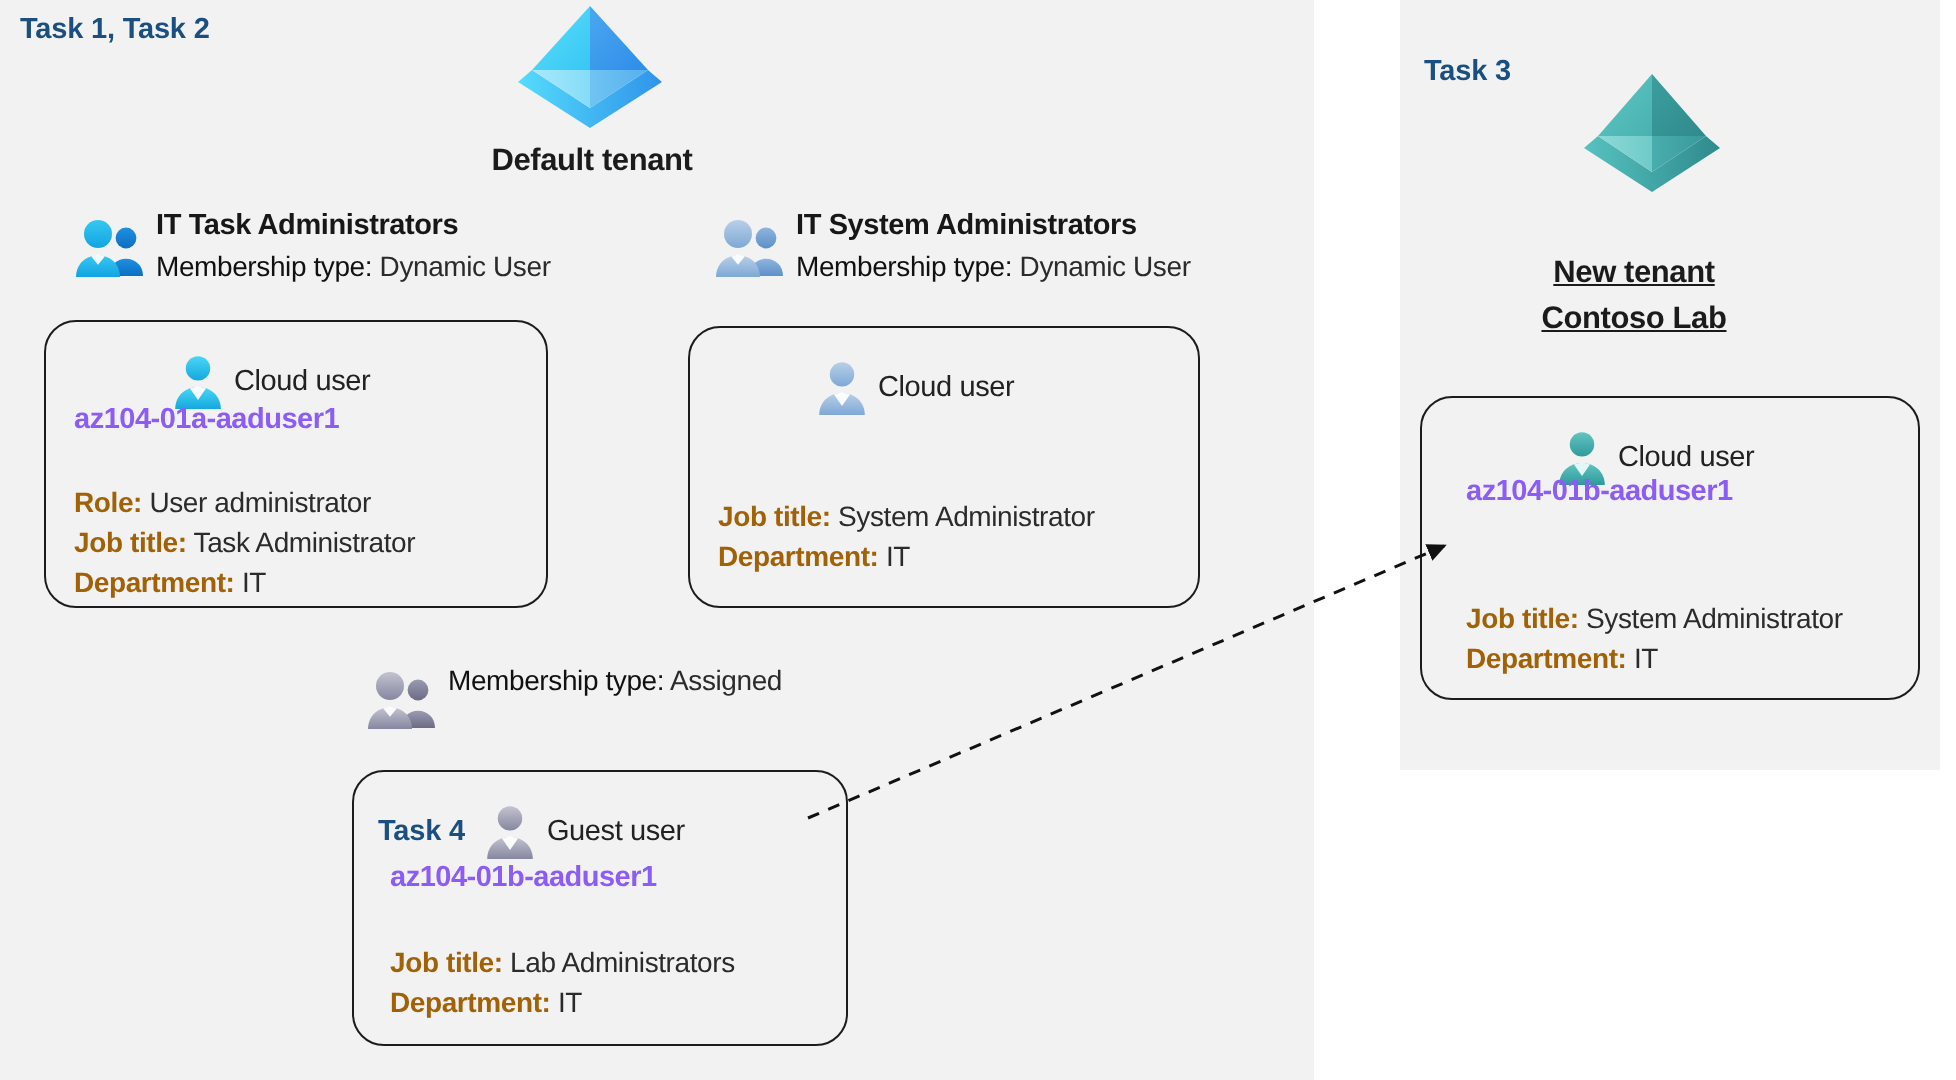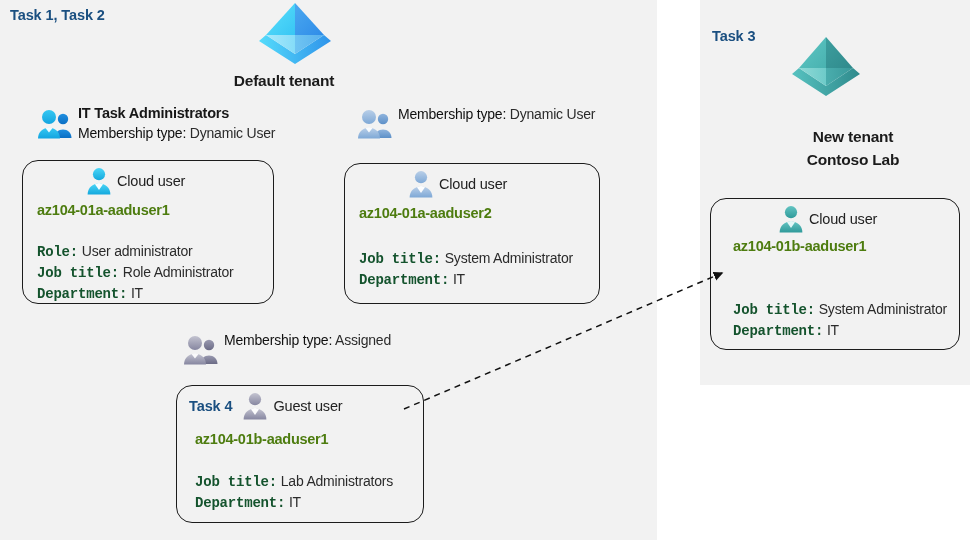--- a/index.html
+++ b/index.html
@@ -59,24 +59,25 @@
 
   .tenant-name {
     position: absolute;
     font-weight: bold;
     font-size: 15.5px;
     color: #1b1b1b;
     letter-spacing: -0.2px;
     white-space: nowrap;
     text-align: center;
   }
-  #tenant-default-name { left: 168px; top: 72px; width: 232px; }
+  #tenant-default-name { left: 180px; top: 72px; width: 232px; }
   #tenant-new-name {
-    left: 728px; top: 126px; width: 250px;
+    left: 692px; top: 126px; width: 250px;
     line-height: 1.48;
+    text-decoration: underline;
   }
 
   
   .group {
     position: absolute;
   }
   .group-icon {
     position: absolute;
     left: 0; top: 4px;
     width: 38px; height: 32px;
@@ -113,21 +114,21 @@
     background: transparent;
     box-sizing: border-box;
   }
   #card-aaduser1 { left: 22px;  top: 160px; width: 252px; height: 144px; }
   #card-aaduser2 { left: 344px; top: 163px; width: 256px; height: 141px; }
   #card-guest    { left: 176px; top: 385px; width: 248px; height: 138px; }
   #card-aadbuser1{ left: 710px; top: 198px; width: 250px; height: 152px; }
 
   .card-head {
     position: absolute;
-    top: 6px;
+    top: 16px;
     display: flex;
     align-items: center;
     white-space: nowrap;
   }
   .card-head .user-icon {
     width: 28px; height: 28px;
     flex: 0 0 28px;
   }
   .card-usertype {
     font-size: 14.5px;
@@ -145,38 +146,38 @@
 
   #card-aaduser1 .card-head { left: 62px; }
   #card-aaduser2 .card-head { left: 62px; }
   #card-guest    .card-head { left: 12px; }
   #card-aadbuser1 .card-head { left: 66px; }
 
   .card-username {
     position: absolute;
     font-weight: bold;
     font-size: 14.5px;
-    color: #4d7c0f;
+    color: #8b5cf6;
     letter-spacing: -0.25px;
     white-space: nowrap;
   }
   #card-aaduser1 .card-username { left: 14px; top: 41px; }
   #card-aaduser2 .card-username { left: 14px; top: 41px; }
   #card-guest    .card-username { left: 18px; top: 45px; }
   #card-aadbuser1 .card-username { left: 22px; top: 39px; }
 
   .card-attrs {
     position: absolute;
     font-size: 14px;
     color: #2b2b2b;
     letter-spacing: -0.2px;
     line-height: 1.43;
     white-space: nowrap;
   }
-  .card-attrs b { color: #14532d; font-weight: bold; font-family: Liberation Mono, monospace; }
+  .card-attrs b { color: #a16207; font-weight: bold; }
   #card-aaduser1 .card-attrs { left: 14px; top: 80px; }
   #card-aaduser2 .card-attrs { left: 14px; top: 84px; }
   #card-guest    .card-attrs { left: 18px; top: 85px; }
   #card-aadbuser1 .card-attrs { left: 22px; top: 100px; }
 
   
   #connector {
     position: absolute;
     left: 0; top: 0;
     width: 978px; height: 540px;
@@ -301,20 +302,21 @@
             <stop offset="1" stop-color="#5d90c8"></stop>
         </linearGradient>
       </defs>
       <circle cx="27" cy="11" r="5.2" fill="url(#gs2)"></circle>
       <path d="M18.5 30c0-5.3 3.9-8.6 8.5-8.6s8.5 3.3 8.5 8.6z" fill="url(#gs2)"></path>
       <circle cx="13" cy="9" r="7" fill="url(#gs1)"></circle>
       <path d="M2 30.5c0-6.6 4.9-10.8 11-10.8s11 4.2 11 10.8z" fill="url(#gs1)"></path>
       <path d="M9.6 20.2 13 24.4l3.4-4.2-3.4-1z" fill="#ffffff" opacity="0.92"></path>
     </svg>
     <div class="group-text">
+      <div class="group-title">IT System Administrators</div>
       <div class="group-meta"><b>Membership type:</b> <span>Dynamic User</span></div>
     </div>
   </div>
 
   <div class="group" id="group-lab">
     <svg class="group-icon" viewBox="0 0 38 32">
       <defs>
         <linearGradient id="gl1" x1="0" y1="0" x2="0" y2="1">
           <stop offset="0" stop-color="#c3c3d0"></stop>
             <stop offset="1" stop-color="#8686a0"></stop>
@@ -346,41 +348,40 @@
         </defs>
         <circle cx="14" cy="7.2" r="6.1" fill="url(#u1)"></circle>
         <path d="M2.6 27.5c0-6.6 5.1-11 11.4-11s11.4 4.4 11.4 11z" fill="url(#u1)"></path>
         <path d="M10 17.2 14 23l4-5.8-4-1.1z" fill="#ffffff" opacity="0.95"></path>
       </svg>
       <span class="card-usertype">Cloud user</span>
     </div>
     <div class="card-username">az104-01a-aaduser1</div>
     <div class="card-attrs">
       <div><b>Role:</b> <span>User administrator</span></div>
-      <div><b>Job title:</b> <span>Role Administrator</span></div>
+      <div><b>Job title:</b> <span>Task Administrator</span></div>
       <div><b>Department:</b> <span>IT</span></div>
     </div>
   </div>
 
   <div class="card" id="card-aaduser2">
     <div class="card-head">
       <svg class="user-icon" viewBox="0 0 28 28">
         <defs>
           <linearGradient id="u2" x1="0" y1="0" x2="0" y2="1">
             <stop offset="0" stop-color="#b9cfe8"></stop>
               <stop offset="1" stop-color="#7ea8d6"></stop>
           </linearGradient>
         </defs>
         <circle cx="14" cy="7.2" r="6.1" fill="url(#u2)"></circle>
         <path d="M2.6 27.5c0-6.6 5.1-11 11.4-11s11.4 4.4 11.4 11z" fill="url(#u2)"></path>
         <path d="M10 17.2 14 23l4-5.8-4-1.1z" fill="#ffffff" opacity="0.95"></path>
       </svg>
       <span class="card-usertype">Cloud user</span>
     </div>
-    <div class="card-username">az104-01a-aaduser2</div>
     <div class="card-attrs">
       <div><b>Job title:</b> <span>System Administrator</span></div>
       <div><b>Department:</b> <span>IT</span></div>
     </div>
   </div>
 
   <div class="card" id="card-guest">
     <div class="card-head">
       <span class="task-inline">Task 4</span>
       <svg class="user-icon" viewBox="0 0 28 28">

